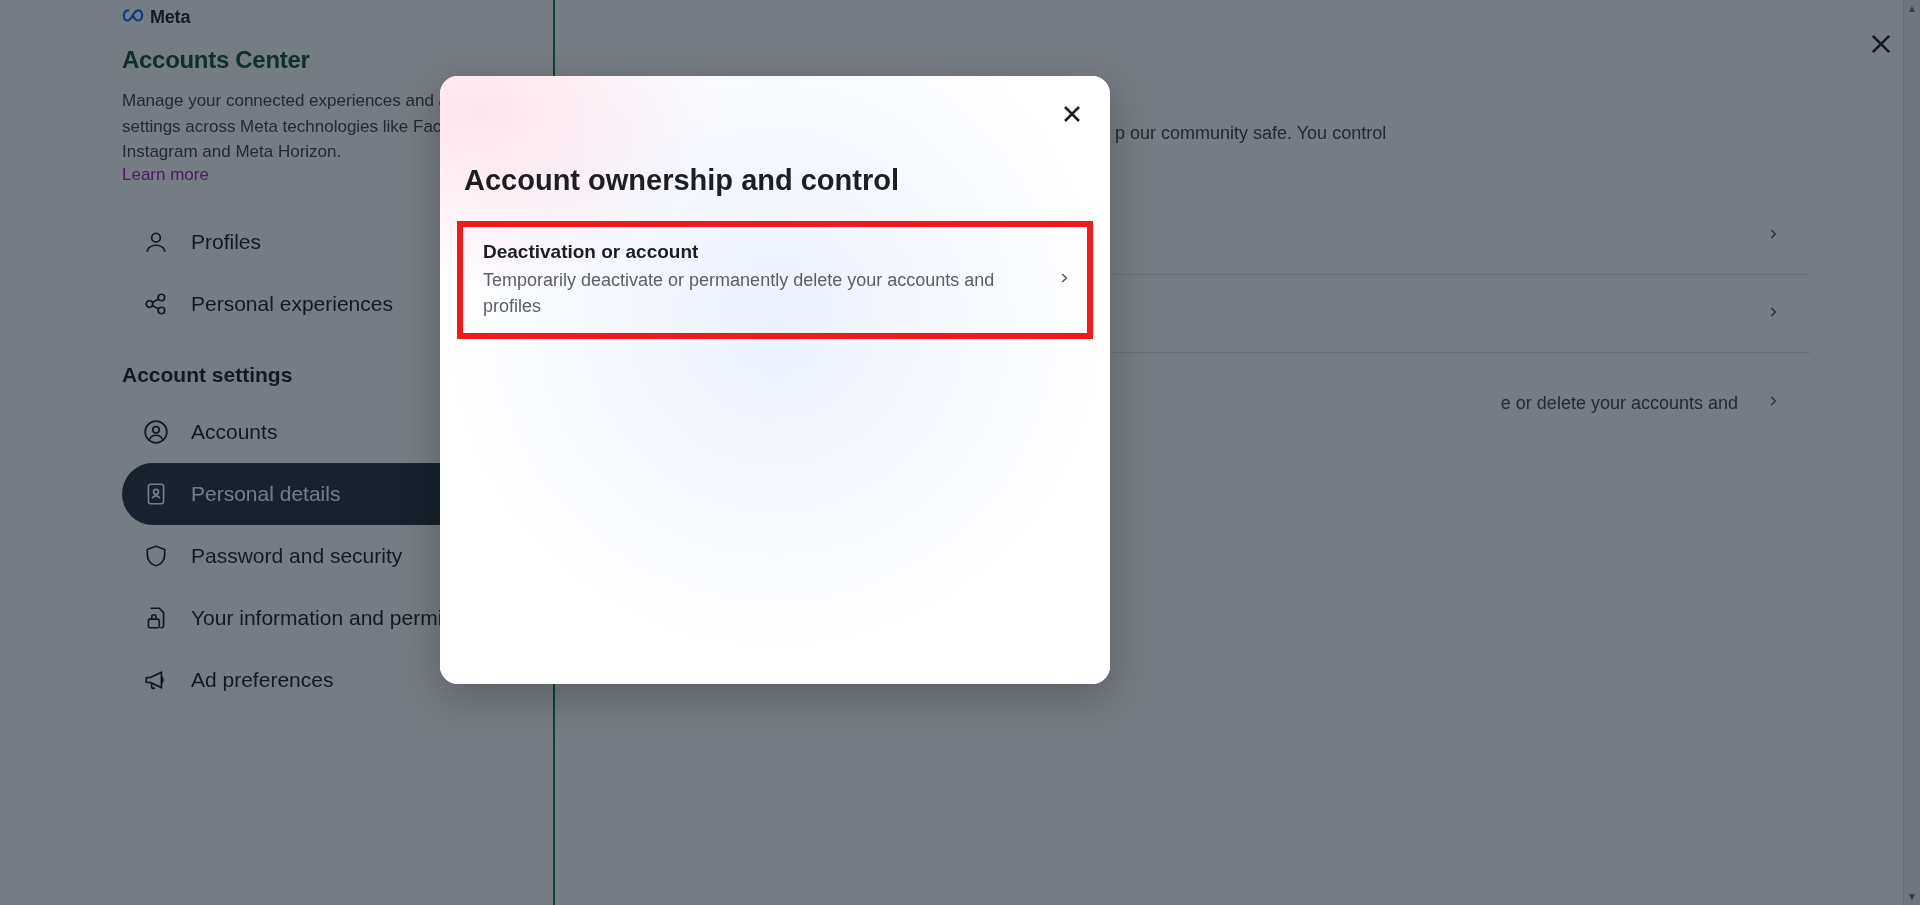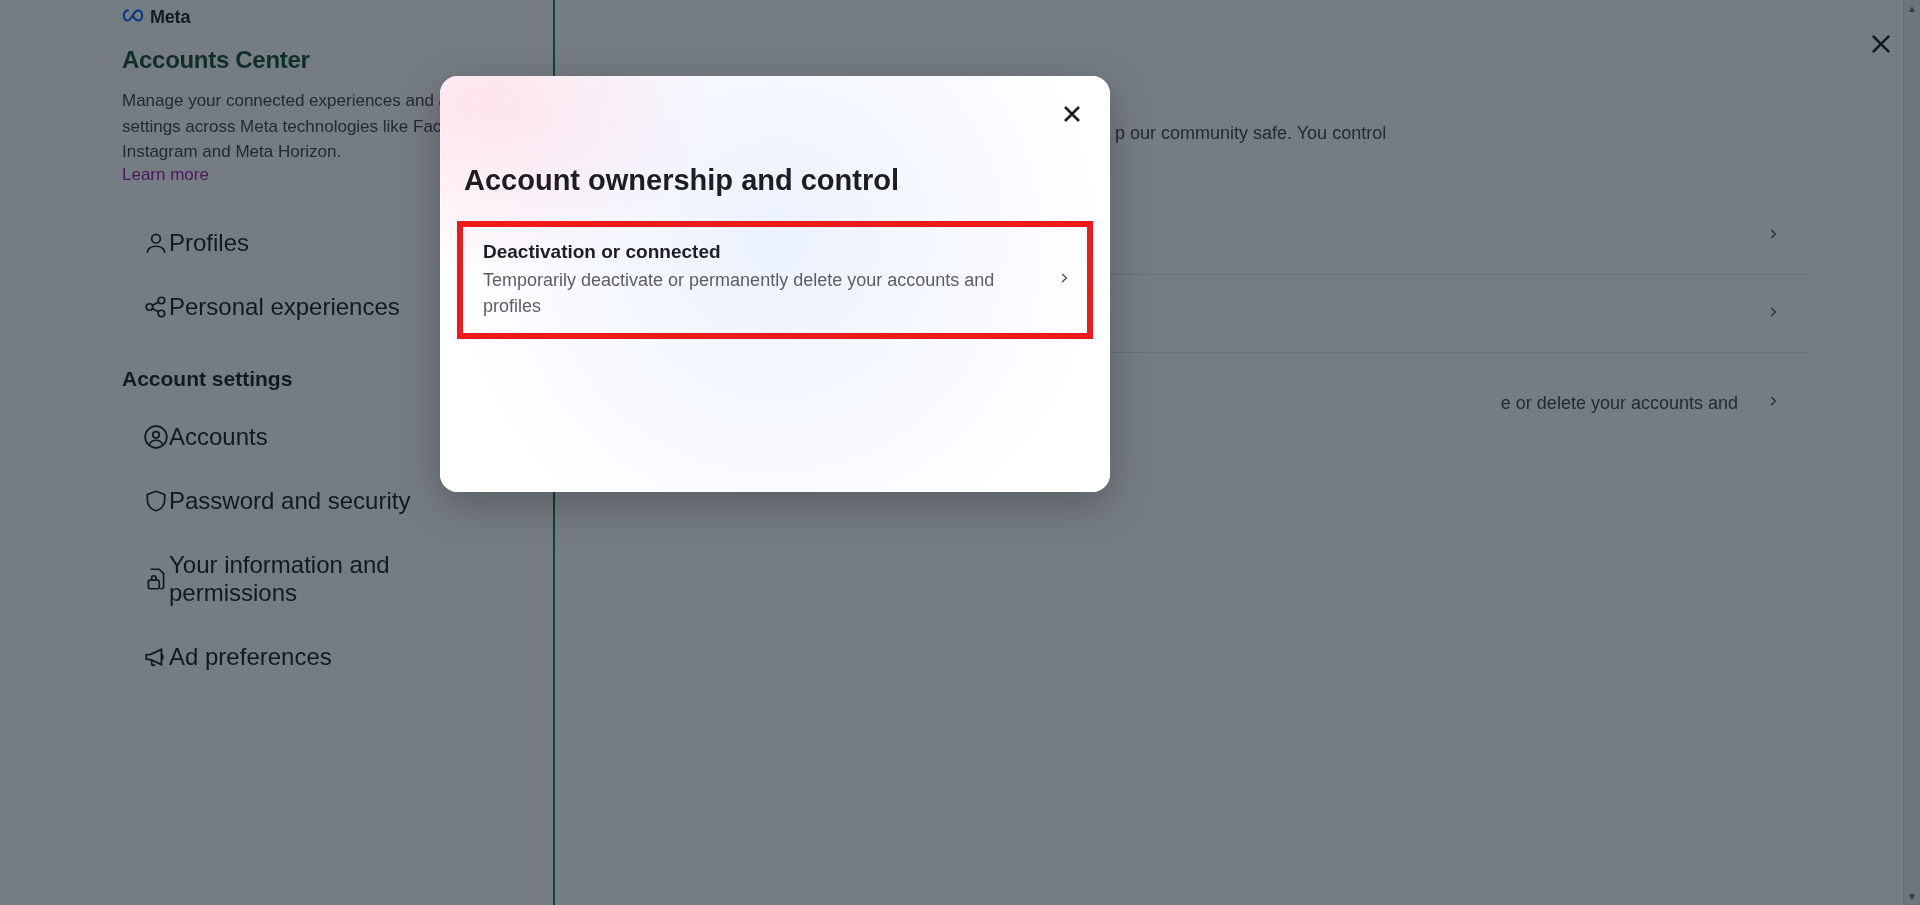--- a/index.html
+++ b/index.html
@@ -35,25 +35,26 @@
     .meta-brand-text { font-size: 18px; font-weight: 700; color: #1c1e21; letter-spacing: -0.2px;}
     
     .page-title { font-size: 24px; font-weight: 700; color: #14532d; margin-top: 16px; letter-spacing: -0.3px;}
     .page-desc { font-size: 17px; color: #444; margin-top: 14px; line-height: 1.5; max-width: 400px;}
     .page-learnmore { font-size: 17px; color: #a21caf; margin-top: 2px; cursor: pointer; }
     
     .nav-list { margin-top: 26px; }
     .nav-item {
       display: flex;
       align-items: center;
+      gap: 22px;
       padding: 18px 21px;
       border-radius: 32px;
       cursor: pointer;
       color: #1c1e21;
-      font-size: 24px;
+      font-size: 21px;
       max-width: 420px;
     }
     .nav-item.active { background: #27343f; color: #fff; }
     .nav-icon { width: 26px; height: 26px; display:flex; align-items:center; justify-content:center; }
     .nav-icon svg { width: 26px; height: 26px; stroke: #1c1e21; fill:none; stroke-width:1.6;}
     .nav-item.active .nav-icon svg { stroke: #fff; }
     
     .section-header { font-size: 21px; font-weight: 700; color: #1c1e21; margin: 28px 0 14px 0;}
     
     .main-col { flex:1; padding: 70px 40px 0 40px; position:relative;}
@@ -73,21 +74,21 @@
     }
     .topright-close svg { width:28px; height:28px; stroke:#1c1e21; stroke-width:2.2; }
     
     .dim-overlay {
       position:absolute; inset:0; background: rgba(10, 22, 34, 0.56);
     }
     
     .modal {
       position:absolute;
       left: 440px; top: 76px;
-      width: 670px; height: 416px;
+      width: 670px; height: 608px;
       background: #fff;
       border-radius: 18px;
       box-shadow: 0 12px 40px rgba(0,0,0,0.25);
       overflow:hidden;
     }
     .modal::before{
       content:"";
       position:absolute; inset:0;
       background: radial-gradient(ellipse 420px 320px at 6% 6%, rgba(255,190,210,0.42) 0%, rgba(255,190,210,0) 55%),
                   radial-gradient(ellipse 520px 520px at 50% 40%, rgba(200,215,255,0.35) 0%, rgba(200,215,255,0) 65%),
@@ -173,20 +174,30 @@
       <div class="nav-item">
         <span class="nav-icon">
           <svg viewBox="0 0 24 24">
               <circle cx="12" cy="12" r="10"></circle>
               <circle cx="12" cy="10" r="3"></circle>
               <path d="M6 19c1-3 4-4 6-4s5 1 6 4"></path>
             </svg>
         </span>
         <span>Accounts</span>
       </div>
+      <div class="nav-item active">
+        <span class="nav-icon">
+          <svg viewBox="0 0 24 24">
+              <rect x="5" y="3" width="14" height="18" rx="2"></rect>
+              <circle cx="12" cy="10" r="2.3"></circle>
+              <path d="M8.5 16c.7-1.6 2-2.3 3.5-2.3s2.8.7 3.5 2.3"></path>
+            </svg>
+        </span>
+        <span>Personal details</span>
+      </div>
       <div class="nav-item">
         <span class="nav-icon">
           <svg viewBox="0 0 24 24">
               <path d="M12 3l8 3v5c0 5-3.5 9-8 10-4.5-1-8-5-8-10V6l8-3z"></path>
             </svg>
         </span>
         <span>Password and security</span>
       </div>
       <div class="nav-item">
         <span class="nav-icon">
@@ -259,21 +270,21 @@
   <div class="modal-close">
     <span>
       <svg viewBox="0 0 24 24" fill="none">
           <path d="M5 5l14 14M19 5L5 19"></path>
         </svg>
     </span>
   </div>
   <h2 class="modal-title">Account ownership and control</h2>
 
   <div class="modal-option">
-    <div class="modal-option-title">Deactivation or connected</div>
+    <div class="modal-option-title">Deactivation or account</div>
     <div class="modal-option-desc">Temporarily deactivate or permanently delete your accounts and profiles</div>
     <span class="chev">
       <svg width="14" height="14" viewBox="0 0 24 24" fill="none" stroke="#555" stroke-width="2.5">
           <path d="M9 5l7 7-7 7"></path>
         </svg>
     </span>
   </div>
 </div>
 
 </body></html>

